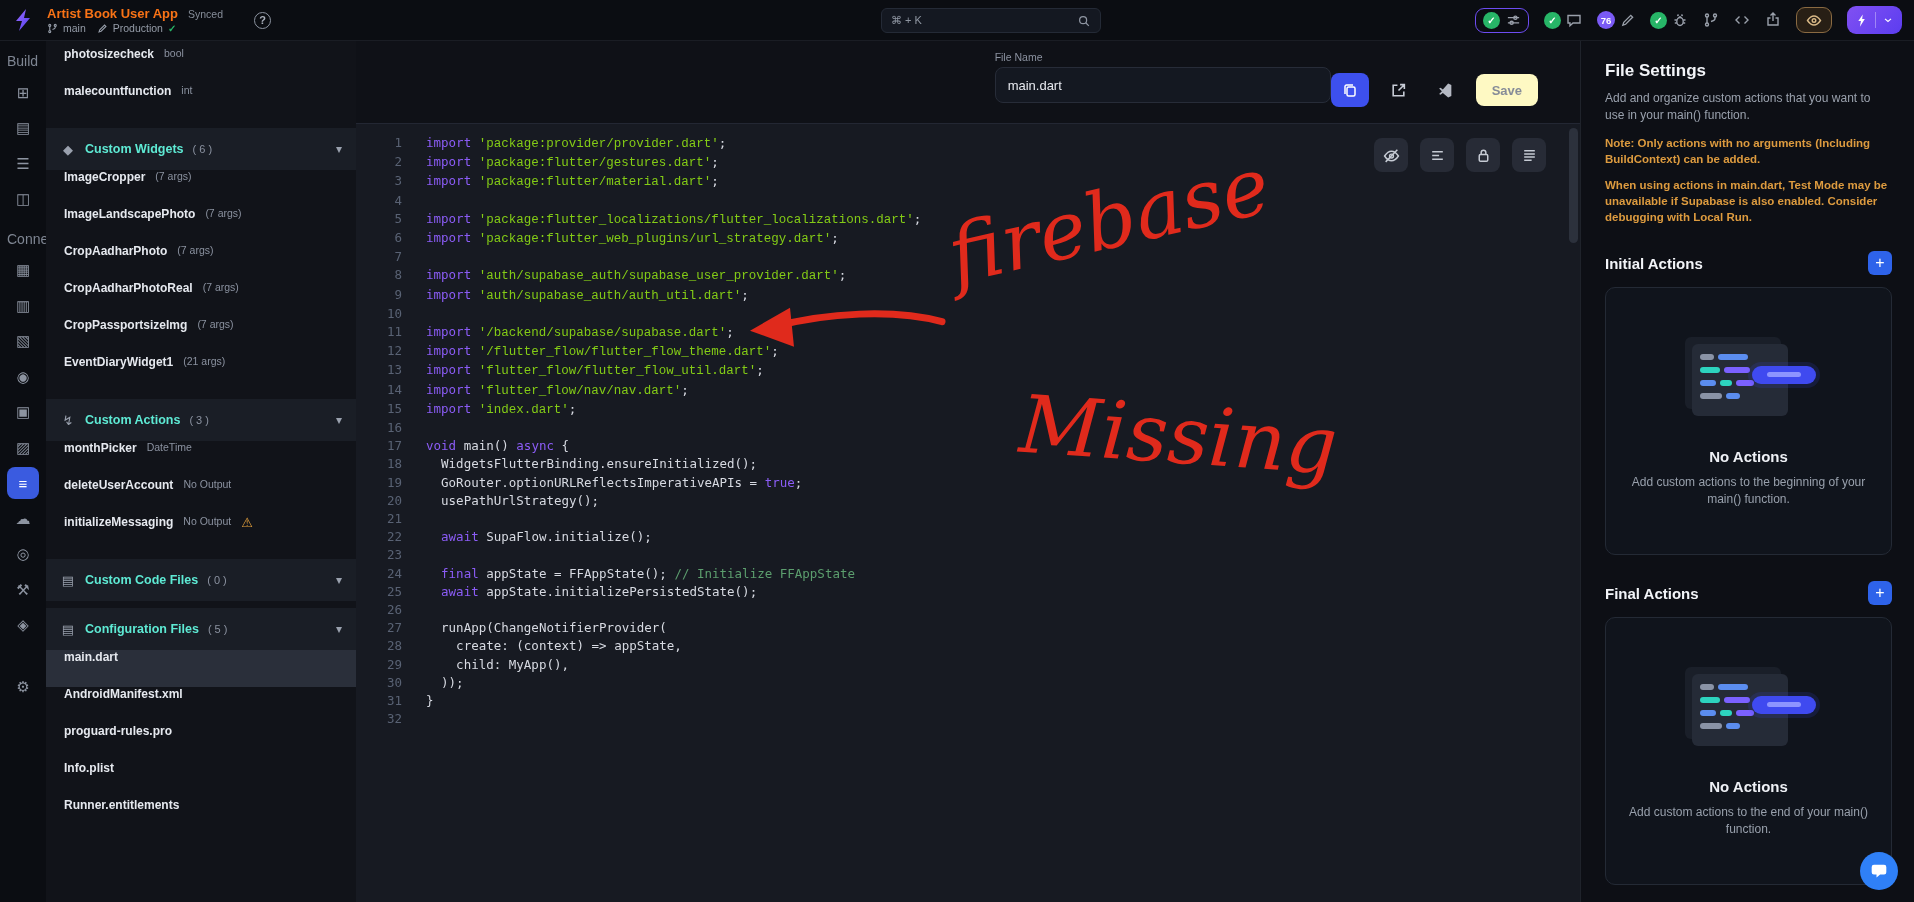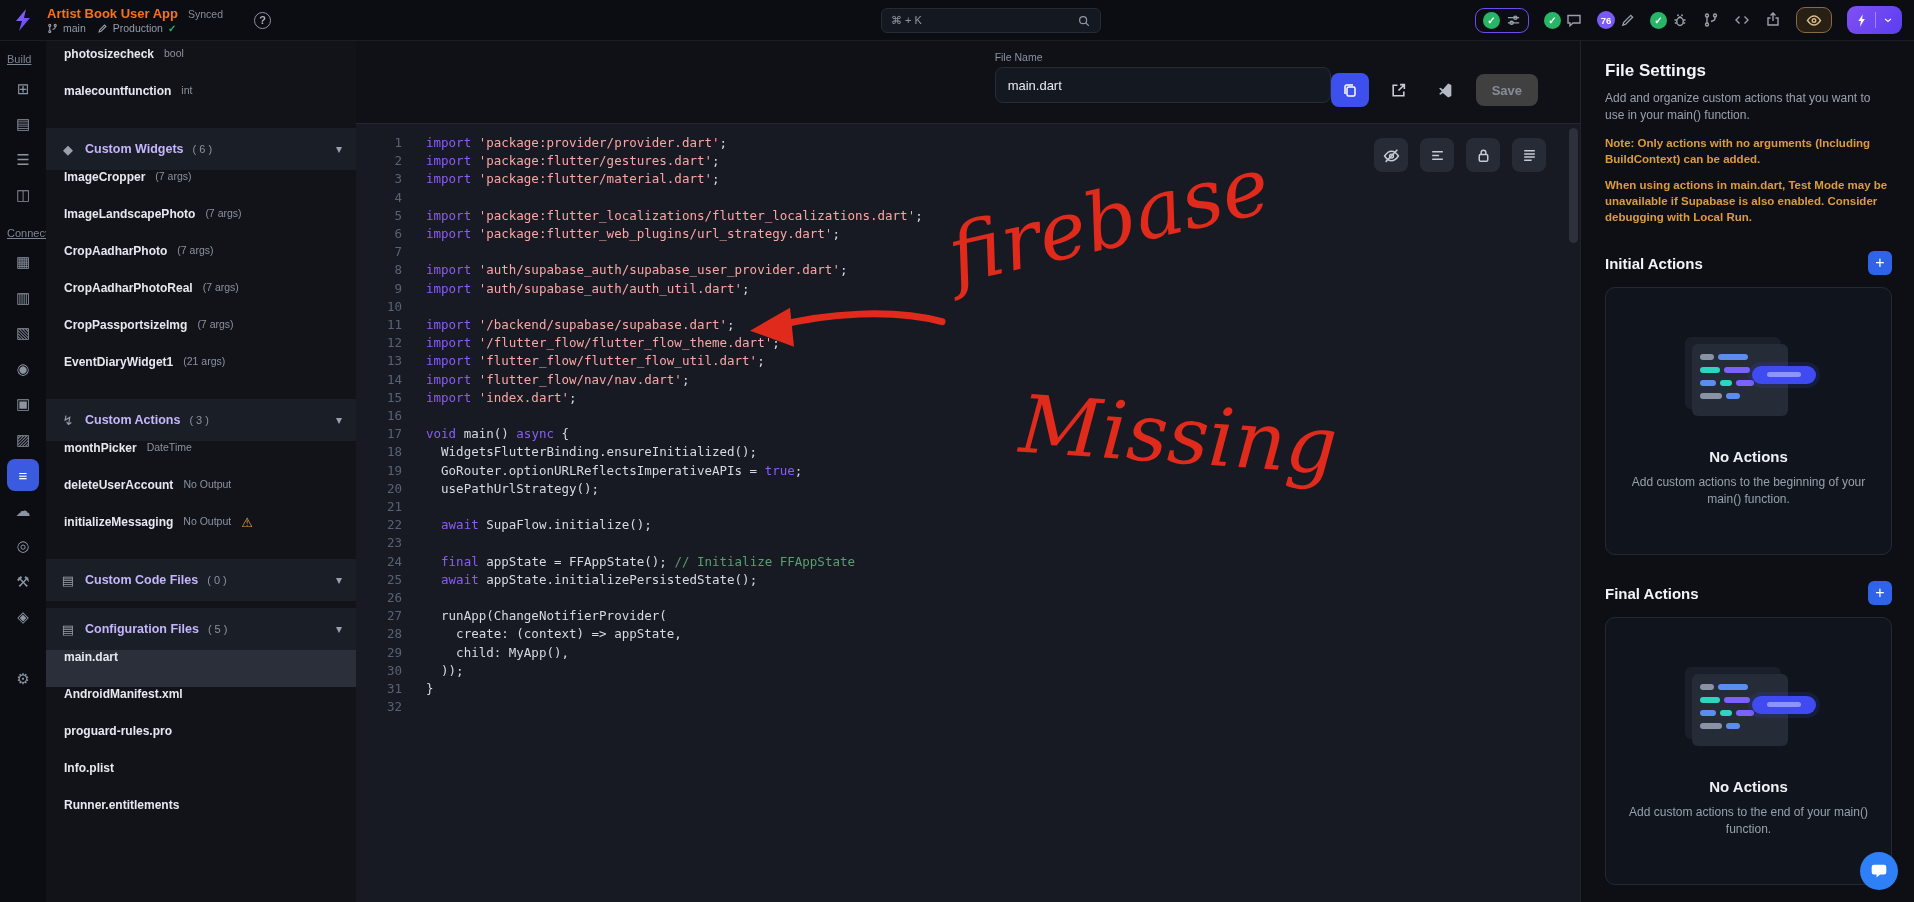--- a/index.html
+++ b/index.html
@@ -23,54 +23,54 @@
   .ck{width:17px;height:17px;border-radius:50%;background:#27b567;color:#fff;font-size:10px;display:flex;align-items:center;justify-content:center;font-weight:700;flex:0 0 auto;}
   .status-pill{display:flex;align-items:center;gap:6px;border:1.5px solid #6d4cf2;border-radius:9px;padding:3px 7px;}
   .status-group{display:flex;align-items:center;gap:5px;}
   .badge{width:18px;height:18px;border-radius:50%;background:#7a5af5;color:#fff;font-size:9.5px;font-weight:700;display:flex;align-items:center;justify-content:center;}
   .eye-pill{border:1.5px solid #8a6a42;background:#281f15;border-radius:9px;padding:4px 9px;display:flex;color:#d9b987;}
   .run-button{display:flex;align-items:center;gap:6px;background:linear-gradient(135deg,#8150f2,#5b3df0);border-radius:9px;height:28px;padding:0 8px;}
   .run-divider{width:1px;height:16px;background:rgba(255,255,255,.35);}
 
   
   .rail{position:absolute;top:41px;left:0;width:46px;bottom:0;background:#0b0d12;display:flex;flex-direction:column;align-items:center;}
-  .rail-label{font-size:11px;color:#7e8592;margin:12px 0 4px;align-self:flex-start;padding-left:7px;text-decoration:underline;}
+  .rail-label{font-size:14px;color:#7e8592;margin:12px 0 4px;align-self:flex-start;padding-left:7px;}
   .rail-btn{width:32px;height:32px;margin:3.5px 0;display:flex;align-items:center;justify-content:center;color:#8d94a1;font-size:15px;border-radius:8px;cursor:pointer;}
   .rail-btn.selected{background:#3a5be0;color:#fff;}
   .rail-settings{margin-top:26px;}
 
   
   .sidebar{position:absolute;top:41px;left:46px;width:310px;bottom:0;background:#111319;overflow:hidden;padding-top:6px;}
   .sb-item{height:37px;display:flex;align-items:flex-start;padding:0 14px 0 18px;gap:10px;cursor:pointer;}
   .sb-item.selected{background:#2a2f3a;}
   .sb-item-name{font-size:12px;font-weight:700;color:#e6e9ef;white-space:nowrap;}
   .sb-item-meta{font-size:10.5px;color:#8b92a0;white-space:nowrap;}
   .warn{color:#e8a33d;font-size:13px;}
   .sb-section{height:42px;margin-top:7px;background:#1a1e26;display:flex;align-items:center;padding:0 14px;gap:9px;cursor:pointer;}
   .sb-sec-icon{color:#9aa1ae;font-size:13px;width:16px;text-align:center;}
-  .sb-sec-label{font-size:12.5px;font-weight:700;color:#c4b5fd;}
+  .sb-sec-label{font-size:12.5px;font-weight:700;color:#5eead4;}
   .sb-sec-count{font-size:11px;color:#8b92a0;}
   .sb-sec-chevron{margin-left:auto;color:#9aa1ae;font-size:12px;}
 
   
   .main{position:absolute;top:41px;left:356px;right:334px;bottom:0;background:#0f1117;}
   .file-header{position:absolute;top:0;left:0;right:16px;height:82px;padding:10px 26px 0;display:flex;justify-content:flex-end;}
   .file-field label{font-size:10.5px;color:#8b92a0;display:block;}
   .file-field input{margin-top:4px;width:336px;height:36px;background:#141821;border:1px solid #272c38;border-radius:8px;color:#e8eaf0;font-size:13px;padding:0 12px;font-family:"Liberation Sans",sans-serif;}
   .file-actions{display:flex;align-items:center;gap:13px;margin-top:6px;}
   .btn-blue{width:38px;height:34px;border-radius:8px;background:#3d50ee;border:none;display:flex;align-items:center;justify-content:center;cursor:pointer;}
   .btn-ghost{width:34px;height:34px;background:transparent;border:none;display:flex;align-items:center;justify-content:center;color:#c7ccd6;cursor:pointer;}
-  .btn-save{height:32px;padding:0 16px;border-radius:8px;background:#404040;color:#868c98;font-weight:700;font-size:13px;border:none;}
+  .btn-save{height:32px;padding:0 16px;border-radius:8px;background:#fef9c3;color:#868c98;font-weight:700;font-size:13px;border:none;}
   .code-area{position:absolute;top:82px;left:0;right:0;bottom:0;background:#171a22;border-top:1px solid #232733;overflow:hidden;}
   .code-lines{padding-top:10px;font-family:"DejaVu Sans Mono",monospace;font-size:12.5px;line-height:18.2px;}
   .code-line{display:flex;white-space:pre;}
   .line-num{flex:0 0 46px;text-align:right;color:#596274;}
   .line-text{padding-left:24px;white-space:pre;}
   .tok-kw{color:#8b5cf6;}
-  .tok-str{color:#fca5a5;}
+  .tok-str{color:#84cc16;font-family:Liberation Mono, monospace;}
   .tok-pln{color:#d7dae2;}
   .tok-cmt{color:#5c9e6e;}
   .editor-tools{position:absolute;top:14px;right:34px;display:flex;gap:12px;z-index:4;}
   .tool-btn{width:34px;height:34px;border-radius:8px;background:#272b36;border:none;display:flex;align-items:center;justify-content:center;color:#c6cbd4;cursor:pointer;}
   .annotation{position:absolute;inset:0;width:100%;height:100%;pointer-events:none;z-index:3;}
   .code-scrollbar{position:absolute;top:2px;right:2px;bottom:2px;width:9px;}
   .code-scrollbar .thumb{height:115px;margin-top:2px;background:#2c313c;border-radius:5px;}
 
   
   .rightpanel{position:absolute;top:41px;right:0;width:334px;bottom:0;background:#0d0f15;border-left:1px solid #1f232b;padding:18px 22px 0 24px;overflow:hidden;}

